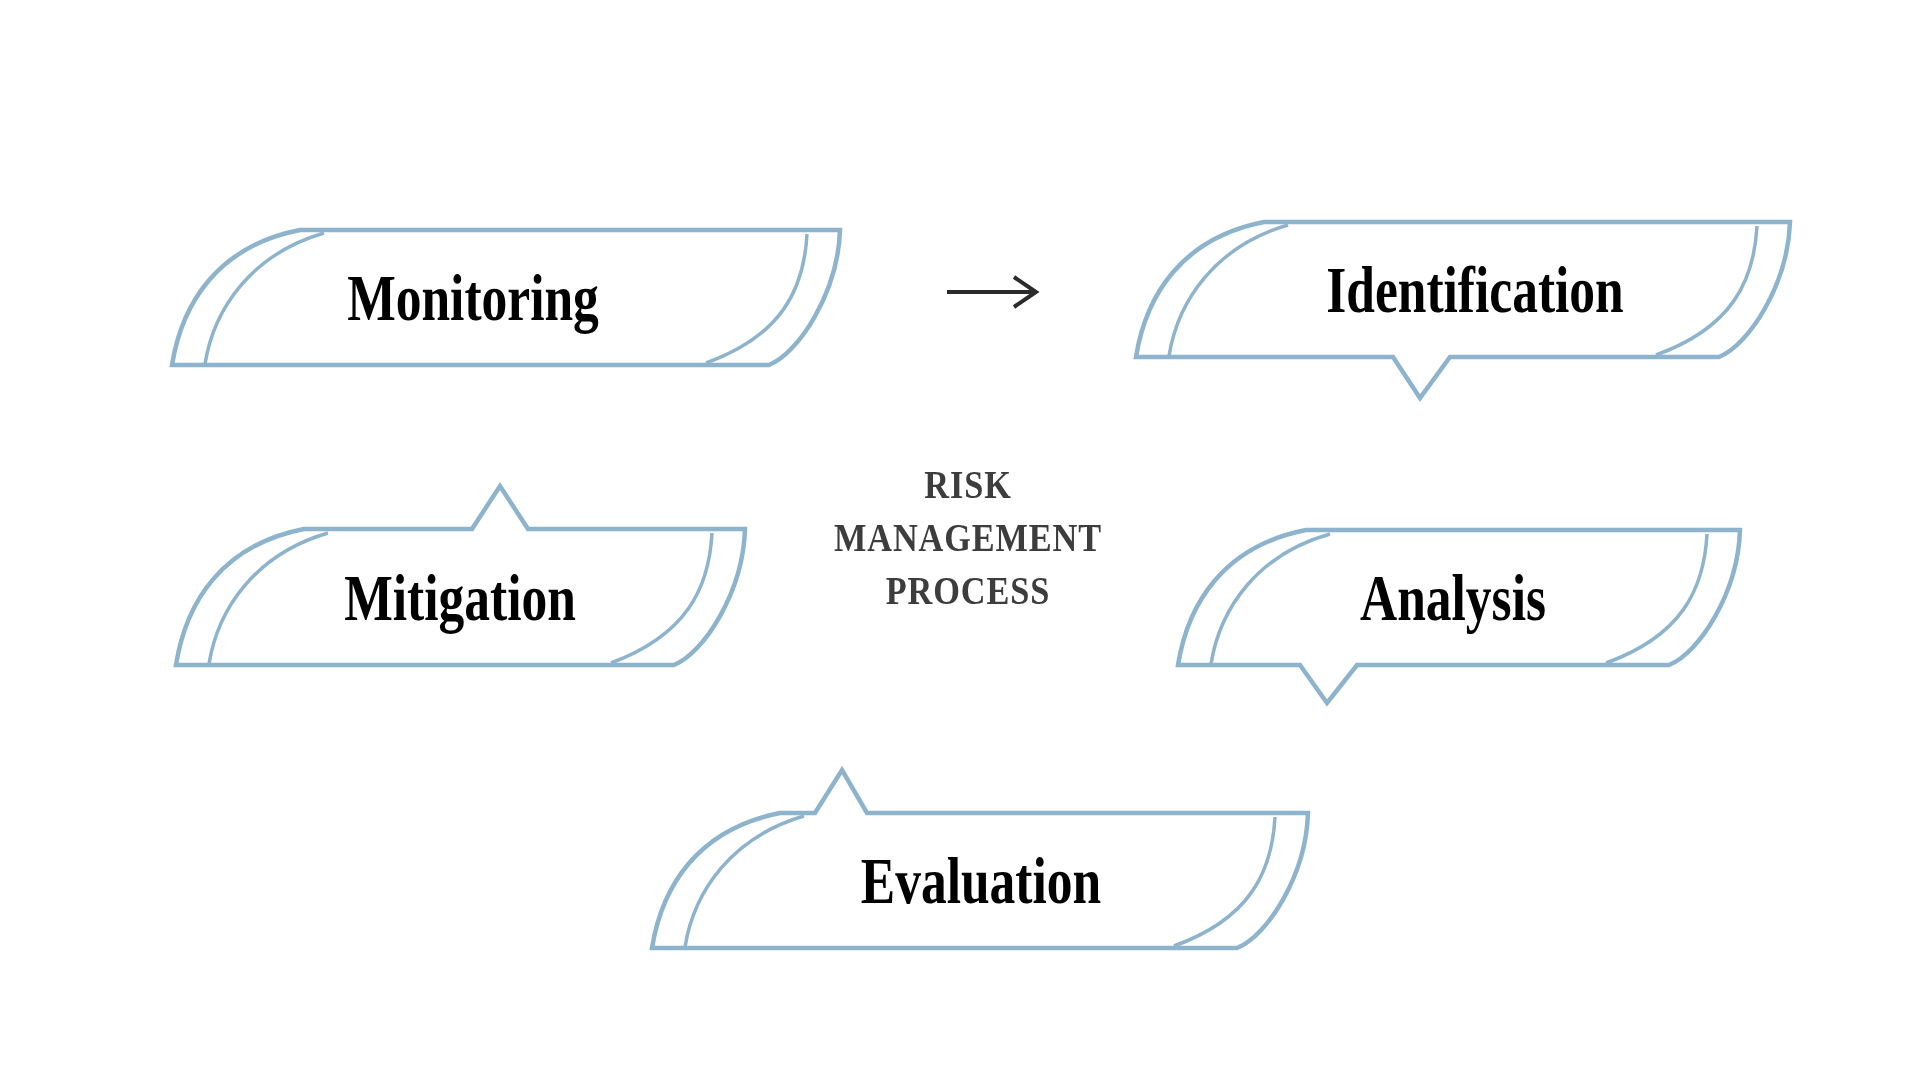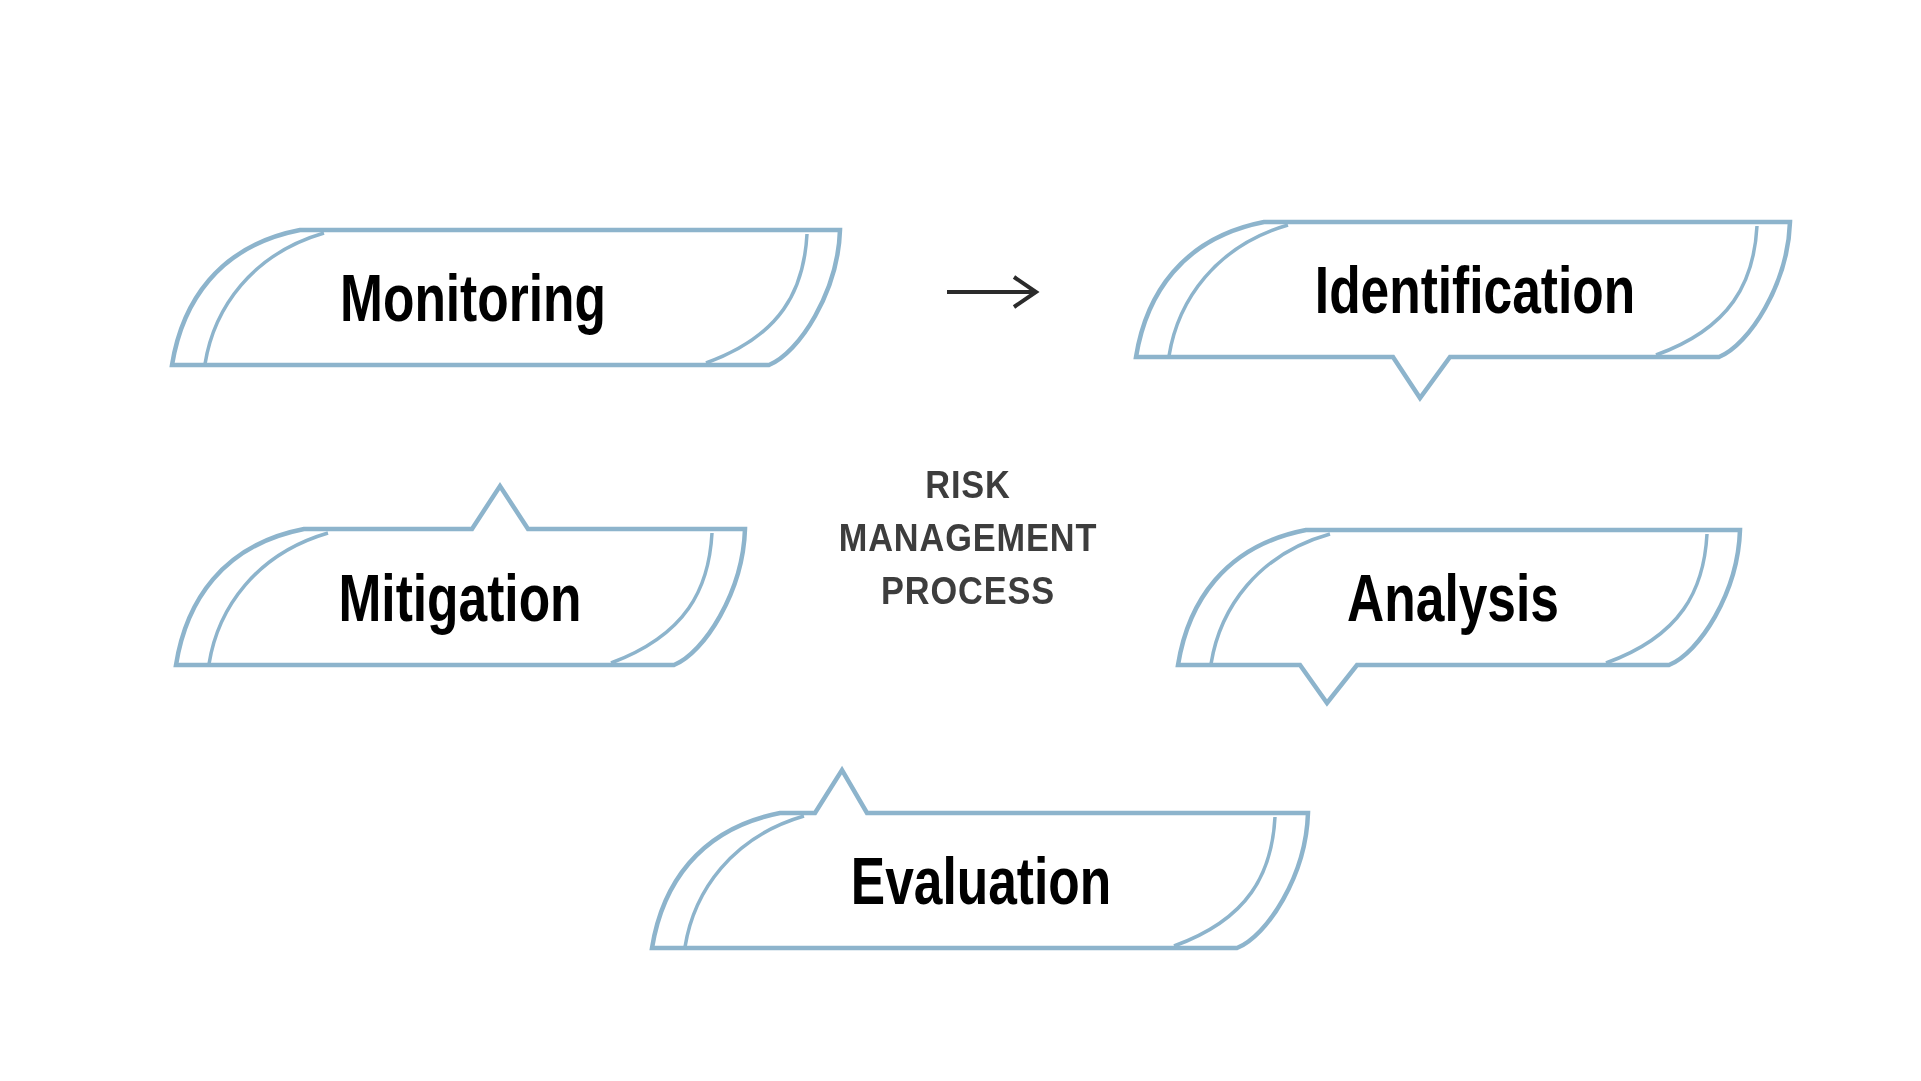--- a/index.html
+++ b/index.html
@@ -8,21 +8,21 @@
     --title:#3d3d3d;
     --arrow:#2b2b2b;
     --bg:#ffffff;
   }
   html,body{margin:0;padding:0;background:var(--bg);}
   #stage{
     position:relative;
     width:1921px;height:1081px;
     background:var(--bg);
     overflow:hidden;
-    font-family:Liberation Sans, sans-serif;
+    font-family:Liberation Serif, serif;
   }
   #diagram-canvas{position:absolute;left:0;top:0;}
   .bubble-outline{
     fill:#ffffff;
     stroke:var(--outline);
     stroke-width:4.5;
     stroke-linejoin:miter;
   }
   .bubble-deco{
     fill:none;

